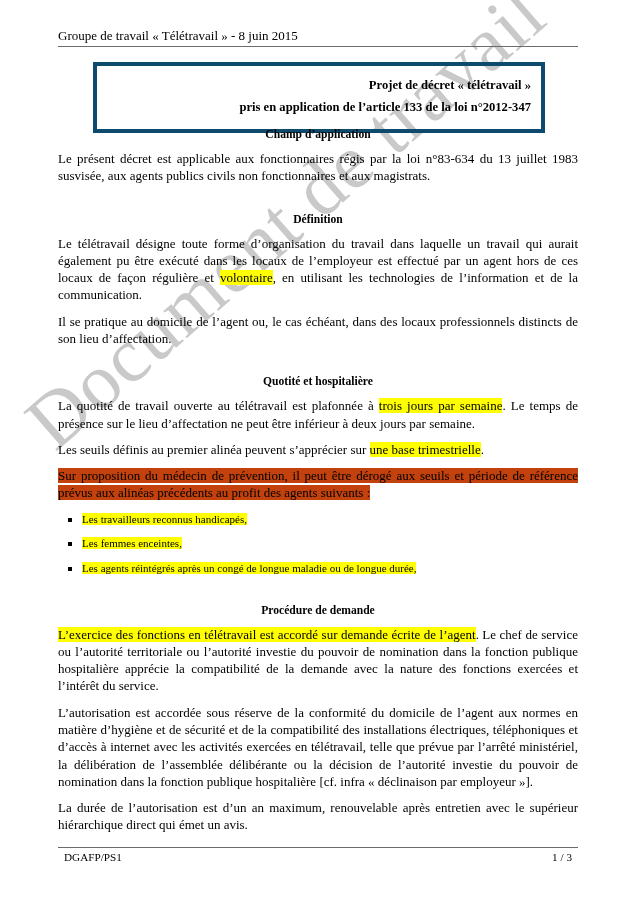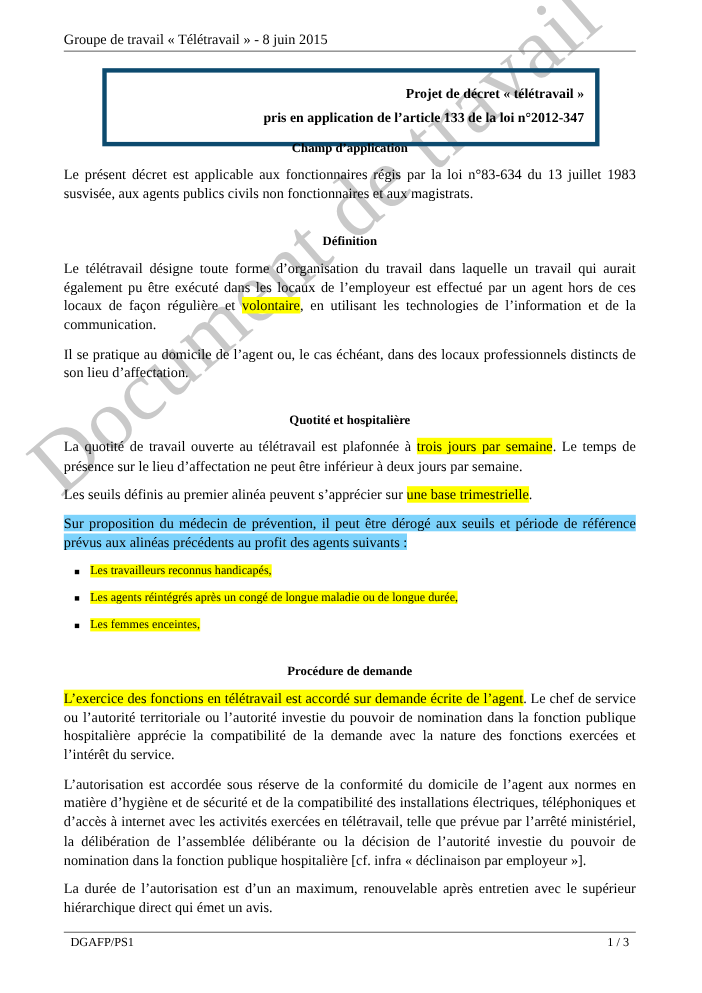--- a/index.html
+++ b/index.html
@@ -103,21 +103,21 @@
   .gap-sm  { height: 9px; }
   .gap-xl  { height: 28px; }
 
   .hl {
     background-color: #ffff00;
   }
   .para.hl-block {
     background-color: transparent;
   }
   .para.hl-block > span {
-    background-color: #7dd3fc;
+    background-color: #c2410c;
     box-decoration-break: clone;
     -webkit-box-decoration-break: clone;
   }
 
   
   .bullet-list {
     margin: 0;
     padding: 0;
     list-style: none;
   }
@@ -195,22 +195,22 @@
     <div class="gap-xl"></div>
 
     <div class="section-heading">Quotité et hospitalière</div>
     <div class="gap-sm"></div>
     <p class="para"><span>La quotité de travail ouverte au télétravail est plafonnée à </span><span class="hl">trois jours par semaine</span><span>. Le temps de présence sur le lieu d’affectation ne peut être inférieur à deux jours par semaine.</span></p>
     <p class="para para-spaced"><span>Les seuils définis au premier alinéa peuvent s’apprécier sur </span><span class="hl">une base trimestrielle</span><span>.</span></p>
     <p class="para para-spaced hl-block"><span>Sur proposition du médecin de prévention, il peut être dérogé aux seuils et période de référence prévus aux alinéas précédents au profit des agents suivants :</span></p>
 
     <ul class="bullet-list">
       <li class="bullet-item"><span class="bullet-marker"></span><span class="bullet-text">Les travailleurs reconnus handicapés,</span></li>
+      <li class="bullet-item"><span class="bullet-marker"></span><span class="bullet-text">Les femmes enceintes,</span></li>
       <li class="bullet-item"><span class="bullet-marker"></span><span class="bullet-text">Les agents réintégrés après un congé de longue maladie ou de longue durée,</span></li>
-      <li class="bullet-item"><span class="bullet-marker"></span><span class="bullet-text">Les femmes enceintes,</span></li>
     </ul>
 
     <div class="gap-xl"></div>
 
     <div class="section-heading">Procédure de demande</div>
     <div class="gap-sm"></div>
     <p class="para"><span class="hl">L’exercice des fonctions en télétravail est accordé sur demande écrite de l’agent</span><span>. Le chef de service ou l’autorité territoriale ou l’autorité investie du pouvoir de nomination dans la fonction publique hospitalière apprécie la compatibilité de la demande avec la nature des fonctions exercées et l’intérêt du service.</span></p>
     <p class="para para-spaced">L’autorisation est accordée sous réserve de la conformité du domicile de l’agent aux normes en matière d’hygiène et de sécurité et de la compatibilité des installations électriques, téléphoniques et d’accès à internet avec les activités exercées en télétravail, telle que prévue par l’arrêté ministériel, la délibération de l’assemblée délibérante ou la décision de l’autorité investie du pouvoir de nomination dans la fonction publique hospitalière [cf. infra « déclinaison par employeur »].</p>
     <p class="para para-spaced">La durée de l’autorisation est d’un an maximum, renouvelable après entretien avec le supérieur hiérarchique direct qui émet un avis.</p>
 

